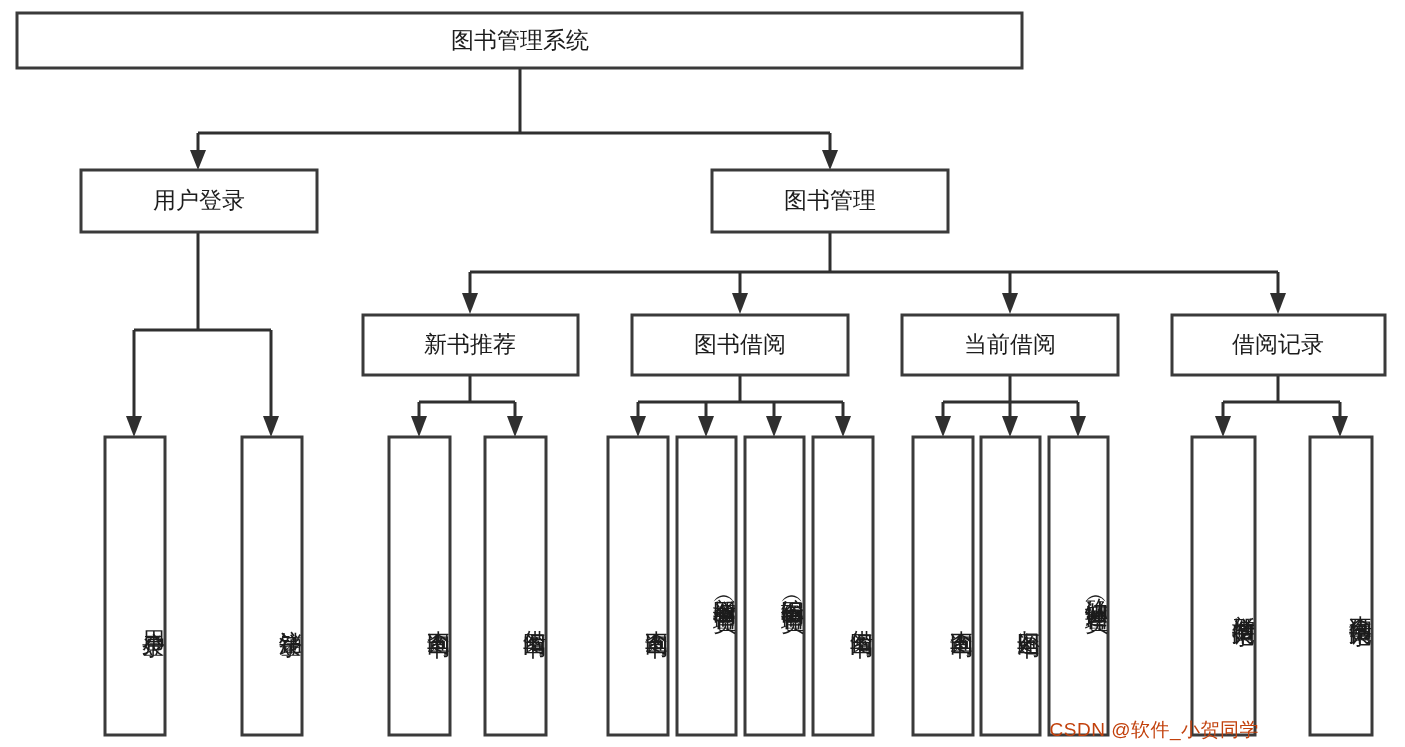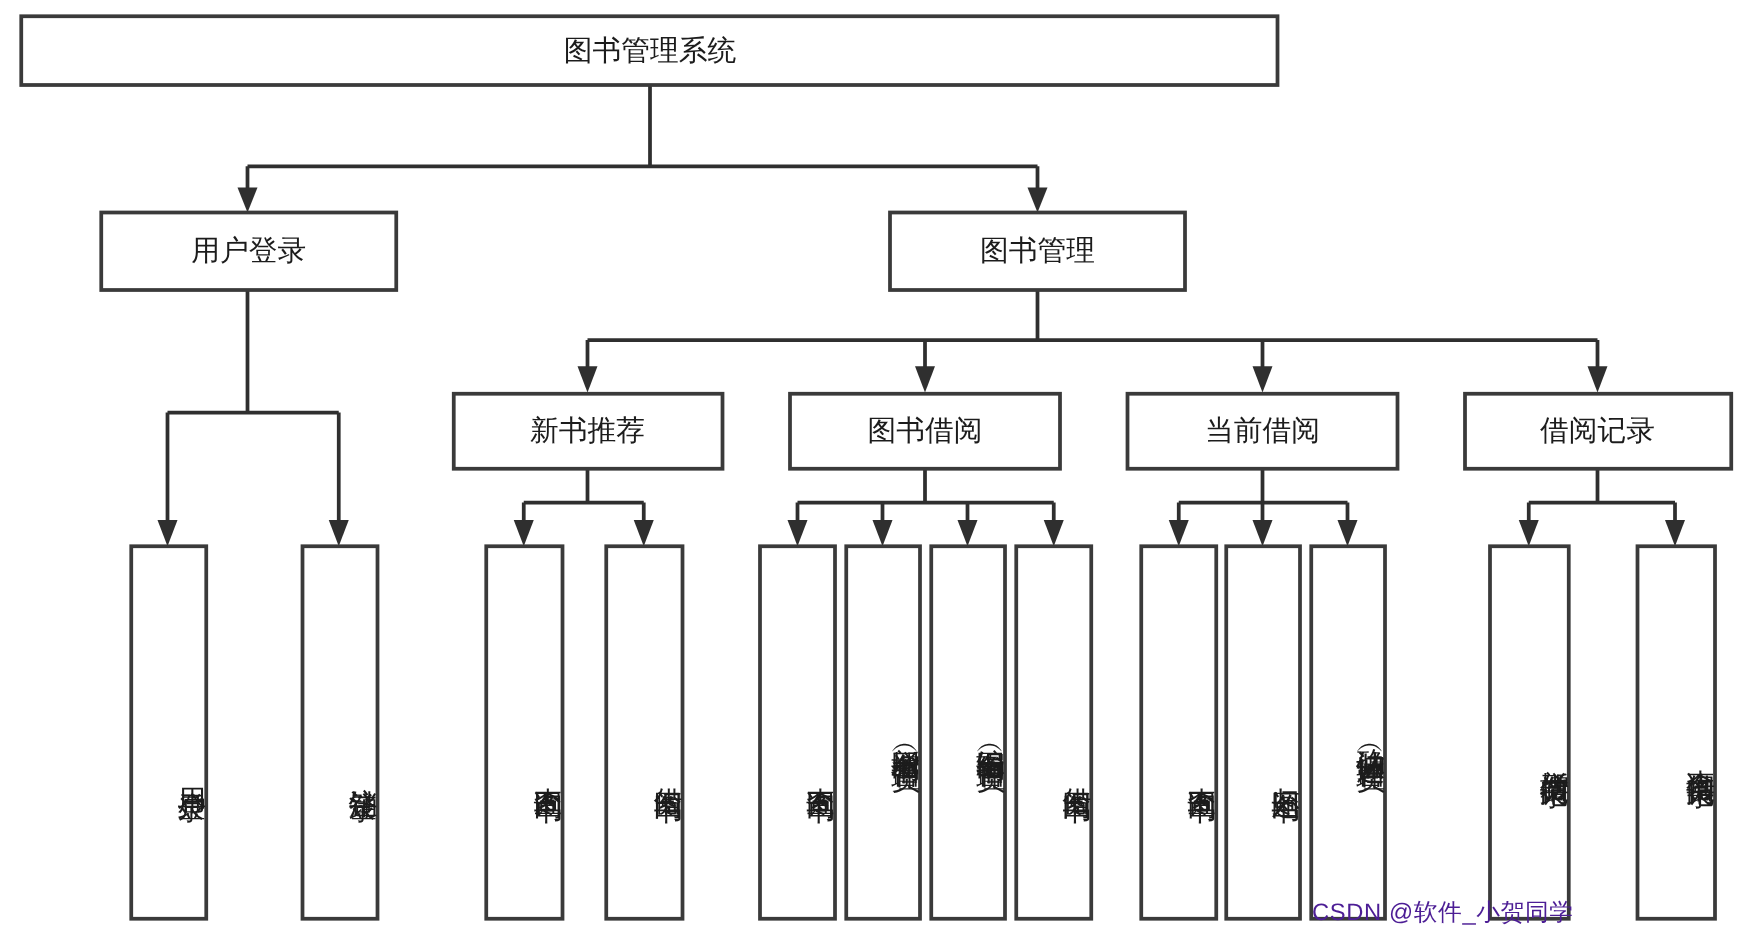--- a/index.html
+++ b/index.html
@@ -63,21 +63,21 @@
     align-items: flex-start;
     justify-content: center;
     pointer-events: none;
   }
   .watermark {
     position: absolute;
     right: 8px;
     bottom: 4px;
     font-family: "Liberation Sans", "DejaVu Sans", sans-serif;
     font-size: 19px;
-    color: #4c1d95;
+    color: #c2410c;
     white-space: nowrap;
     letter-spacing: 0.5px;
   }
 </style>
 </head>
 <body>
 
 <div id="diagram-root">
 
   <svg id="flow-svg" viewBox="0 0 1405 747">

